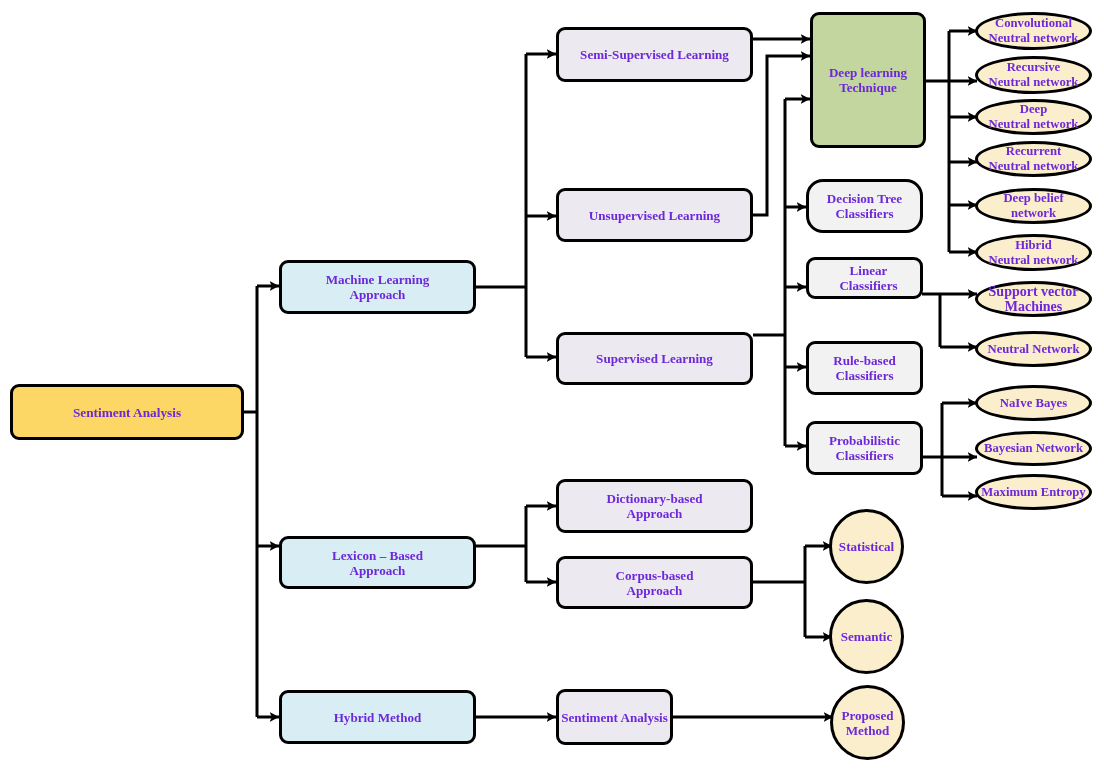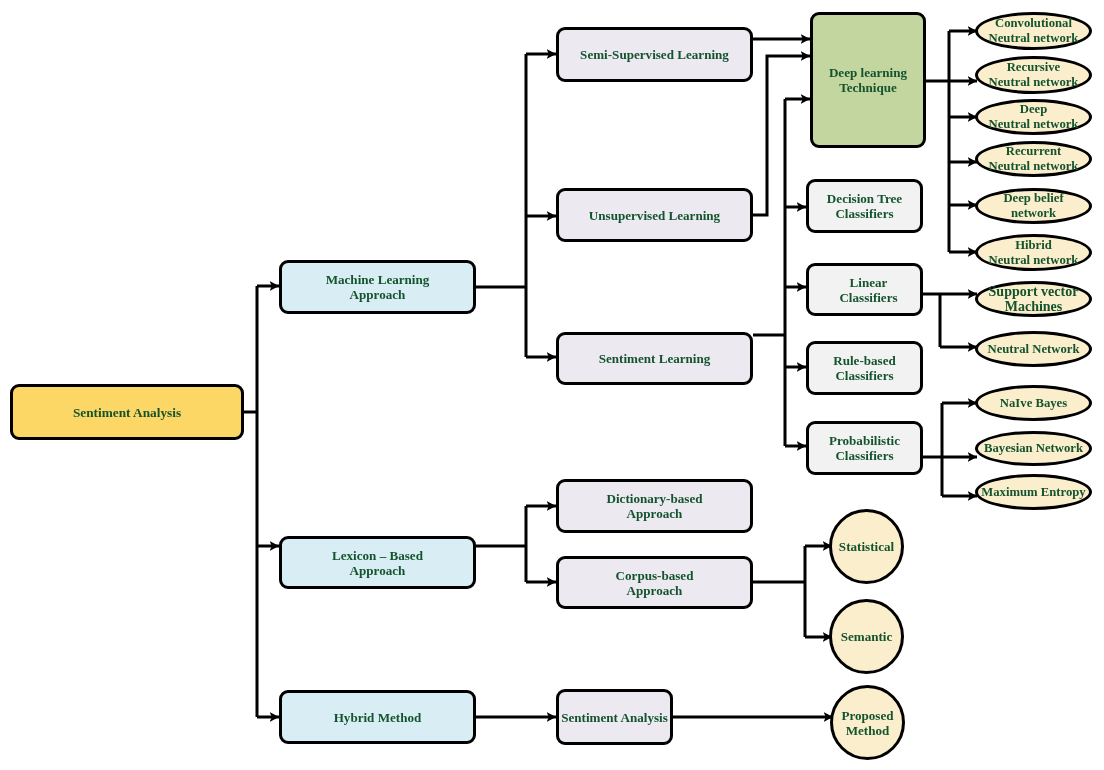--- a/index.html
+++ b/index.html
@@ -2,21 +2,21 @@
 <html><head>
 <meta charset="utf-8">
 <title>Sentiment Analysis Taxonomy</title>
 <style>
   html,body{margin:0;padding:0;background:#ffffff;}
   #canvas{position:relative;width:1104px;height:770px;background:#ffffff;overflow:hidden;
           font-family:"Liberation Serif","DejaVu Serif",serif;}
   svg.edge-layer{position:absolute;left:0;top:0;width:1104px;height:770px;}
   path.edge{fill:none;stroke:#000000;stroke-width:3;stroke-linecap:butt;stroke-linejoin:miter;}
   .node{position:absolute;box-sizing:border-box;display:flex;align-items:center;justify-content:center;
-        text-align:center;font-weight:bold;color:#14532d;border:3px solid #000000;
+        text-align:center;font-weight:bold;color:#6d28d9;border:3px solid #000000;
         line-height:15px;z-index:3;white-space:nowrap;}
   .node.rect{border-radius:9px;}
   .node.ellipse,.node.circle{border-radius:50%;}
   .node .lbl{display:block;padding:0 1px;}
 </style>
 </head>
 <body>
 
 <div id="canvas">
   <svg class="edge-layer" viewBox="0 0 1104 770">
@@ -87,38 +87,38 @@
     <div class="node rect" style="left:279px;top:690px;width:197px;height:54px;background:#d8eef4;font-size:13.1px;border-radius:9px;">
       <span class="lbl">Hybrid Method</span>
     </div>
     <div class="node rect" style="left:556px;top:27px;width:197px;height:55px;background:#ece9f1;font-size:13.1px;">
       <span class="lbl">Semi-Supervised Learning</span>
     </div>
     <div class="node rect" style="left:556px;top:188px;width:197px;height:54px;background:#ece9f1;font-size:13.1px;">
       <span class="lbl">Unsupervised Learning</span>
     </div>
     <div class="node rect" style="left:556px;top:332px;width:197px;height:53px;background:#ece9f1;font-size:13.1px;">
-      <span class="lbl">Sentiment Learning</span>
+      <span class="lbl">Supervised Learning</span>
     </div>
     <div class="node rect" style="left:556px;top:479px;width:197px;height:54px;background:#ece9f1;font-size:13.1px;">
       <span class="lbl">Dictionary-based<br>Approach</span>
     </div>
     <div class="node rect" style="left:556px;top:556px;width:197px;height:53px;background:#ece9f1;font-size:13.1px;">
       <span class="lbl">Corpus-based<br>Approach</span>
     </div>
     <div class="node rect" style="left:556px;top:689px;width:117px;height:56px;background:#ece9f1;font-size:13.1px;">
       <span class="lbl">Sentiment Analysis</span>
     </div>
     <div class="node rect" style="left:810px;top:12px;width:116px;height:136px;background:#c3d69f;font-size:13.1px;">
       <span class="lbl">Deep learning<br>Technique</span>
     </div>
-    <div class="node rect" style="left:806px;top:179px;width:117px;height:54px;background:#f2f2f2;font-size:13.1px;">
+    <div class="node rect" style="left:806px;top:179px;width:117px;height:54px;background:#f2f2f2;font-size:13.1px;border-radius:17px;">
       <span class="lbl">Decision Tree<br>Classifiers</span>
     </div>
-    <div class="node rect" style="left:806px;top:263px;width:117px;height:53px;background:#f2f2f2;font-size:13.1px;padding-left:8px;">
+    <div class="node rect" style="left:806px;top:257px;width:117px;height:42px;background:#f2f2f2;font-size:13.1px;padding-left:8px;">
       <span class="lbl">Linear<br>Classifiers</span>
     </div>
     <div class="node rect" style="left:806px;top:341px;width:117px;height:54px;background:#f2f2f2;font-size:13.1px;">
       <span class="lbl">Rule-based<br>Classifiers</span>
     </div>
     <div class="node rect" style="left:806px;top:421px;width:117px;height:54px;background:#f2f2f2;font-size:13.1px;">
       <span class="lbl">Probabilistic<br>Classifiers</span>
     </div>
     <div class="node ellipse" style="left:975px;top:12px;width:117px;height:38px;background:#fbeecd;font-size:12.7px;">
       <span class="lbl">Convolutional<br>Neutral network</span>

